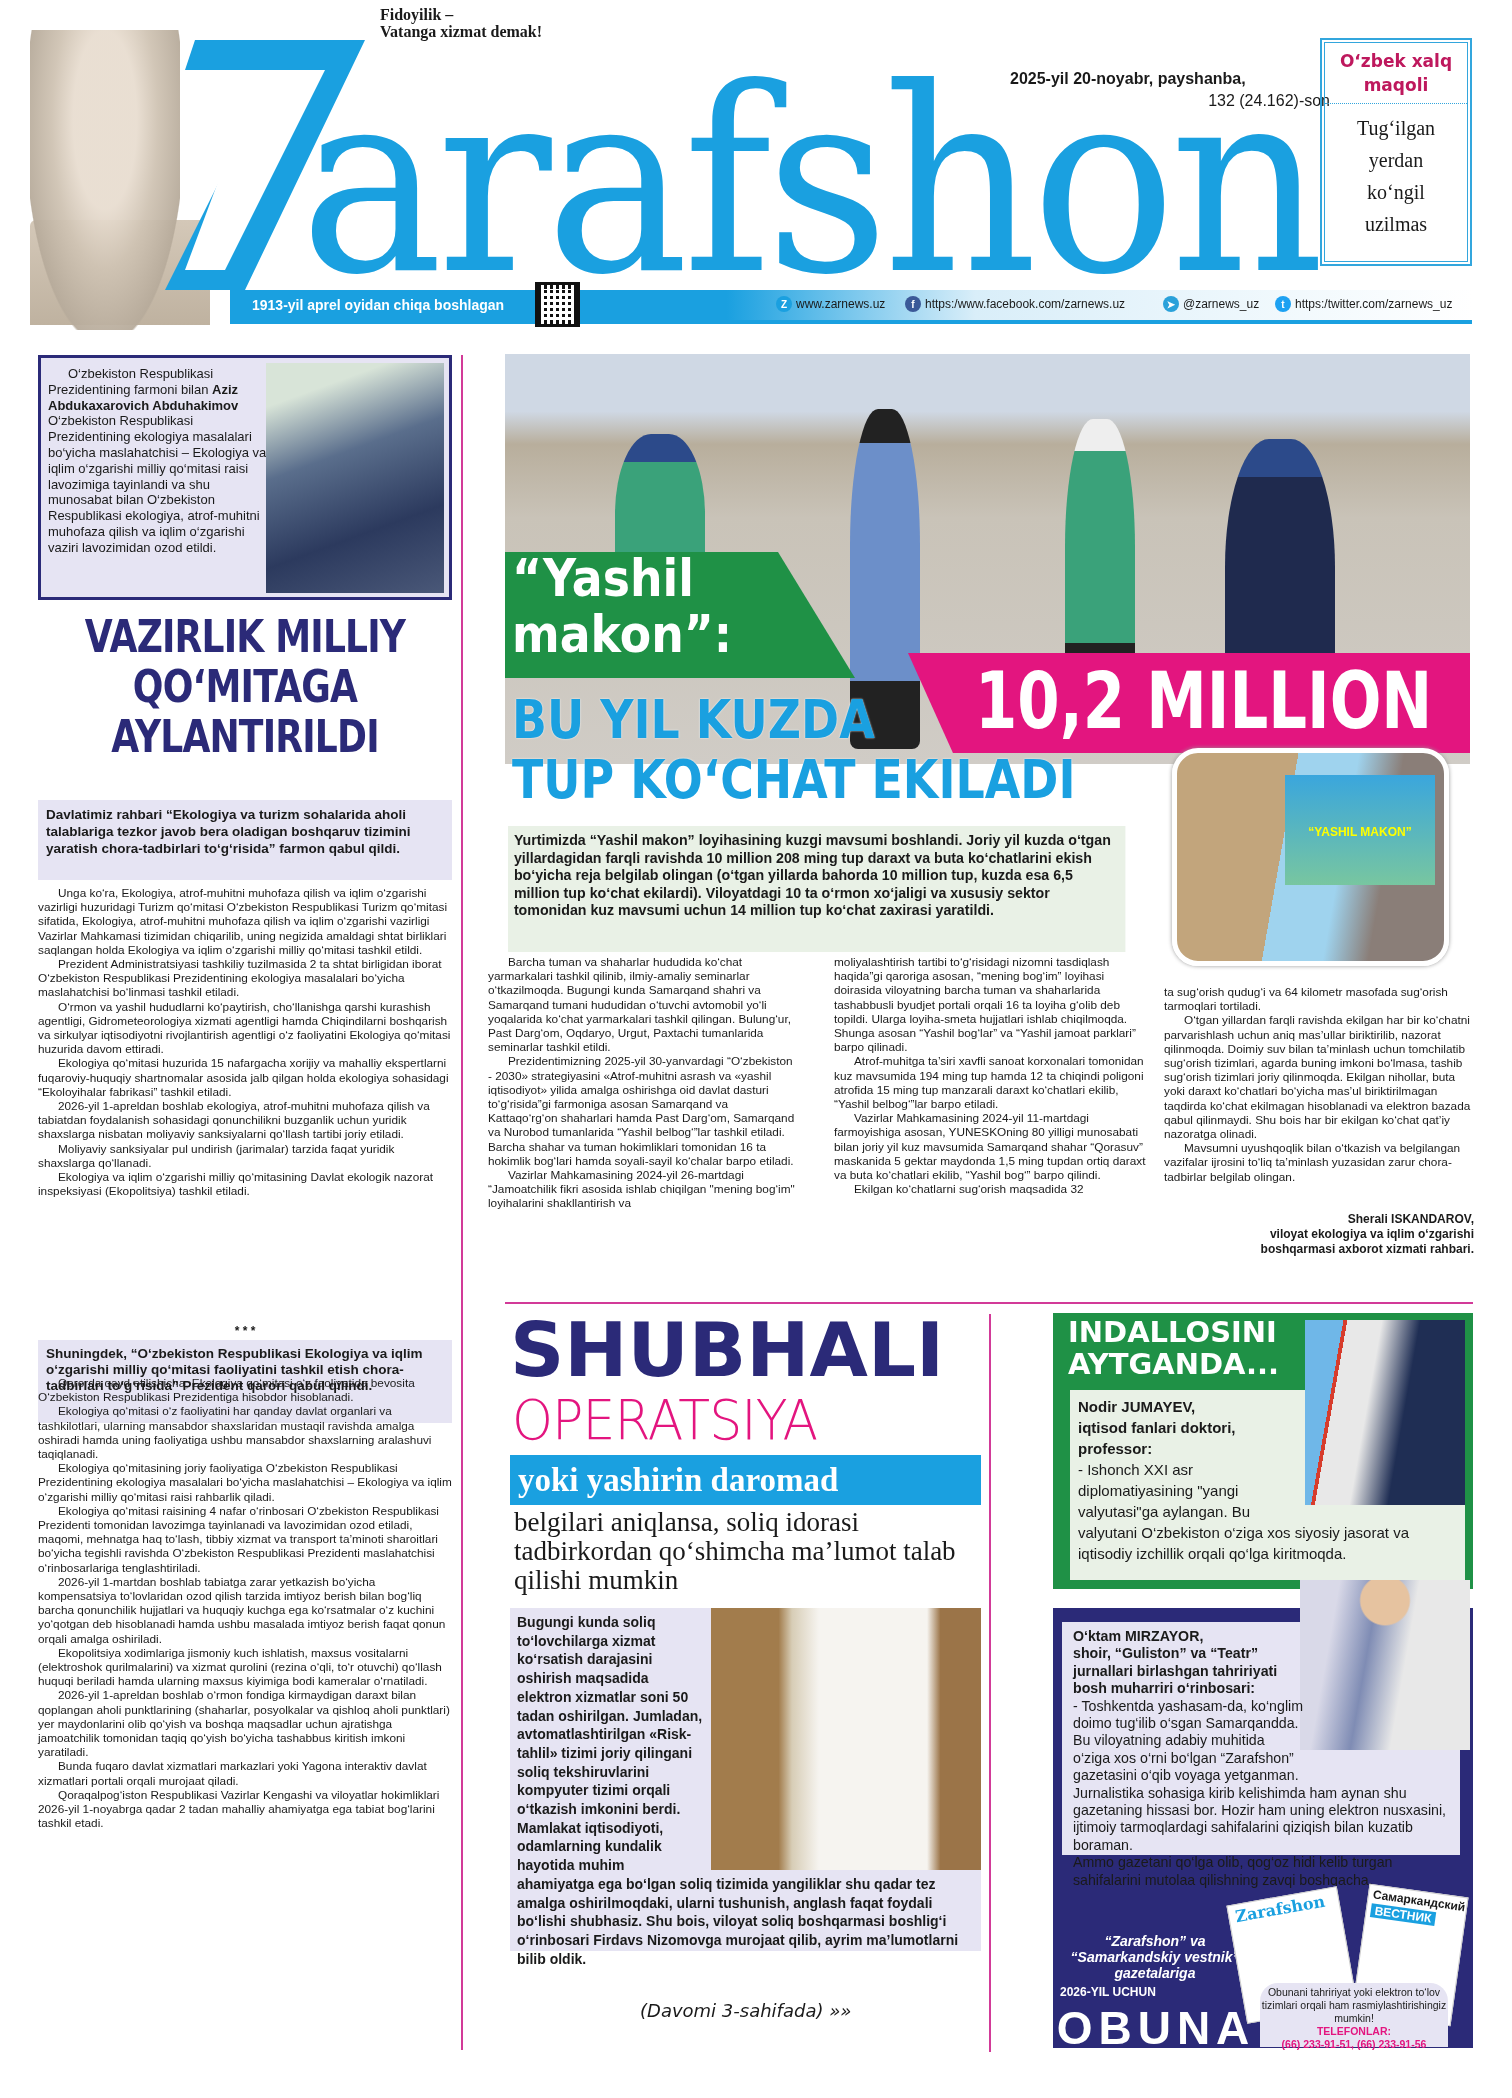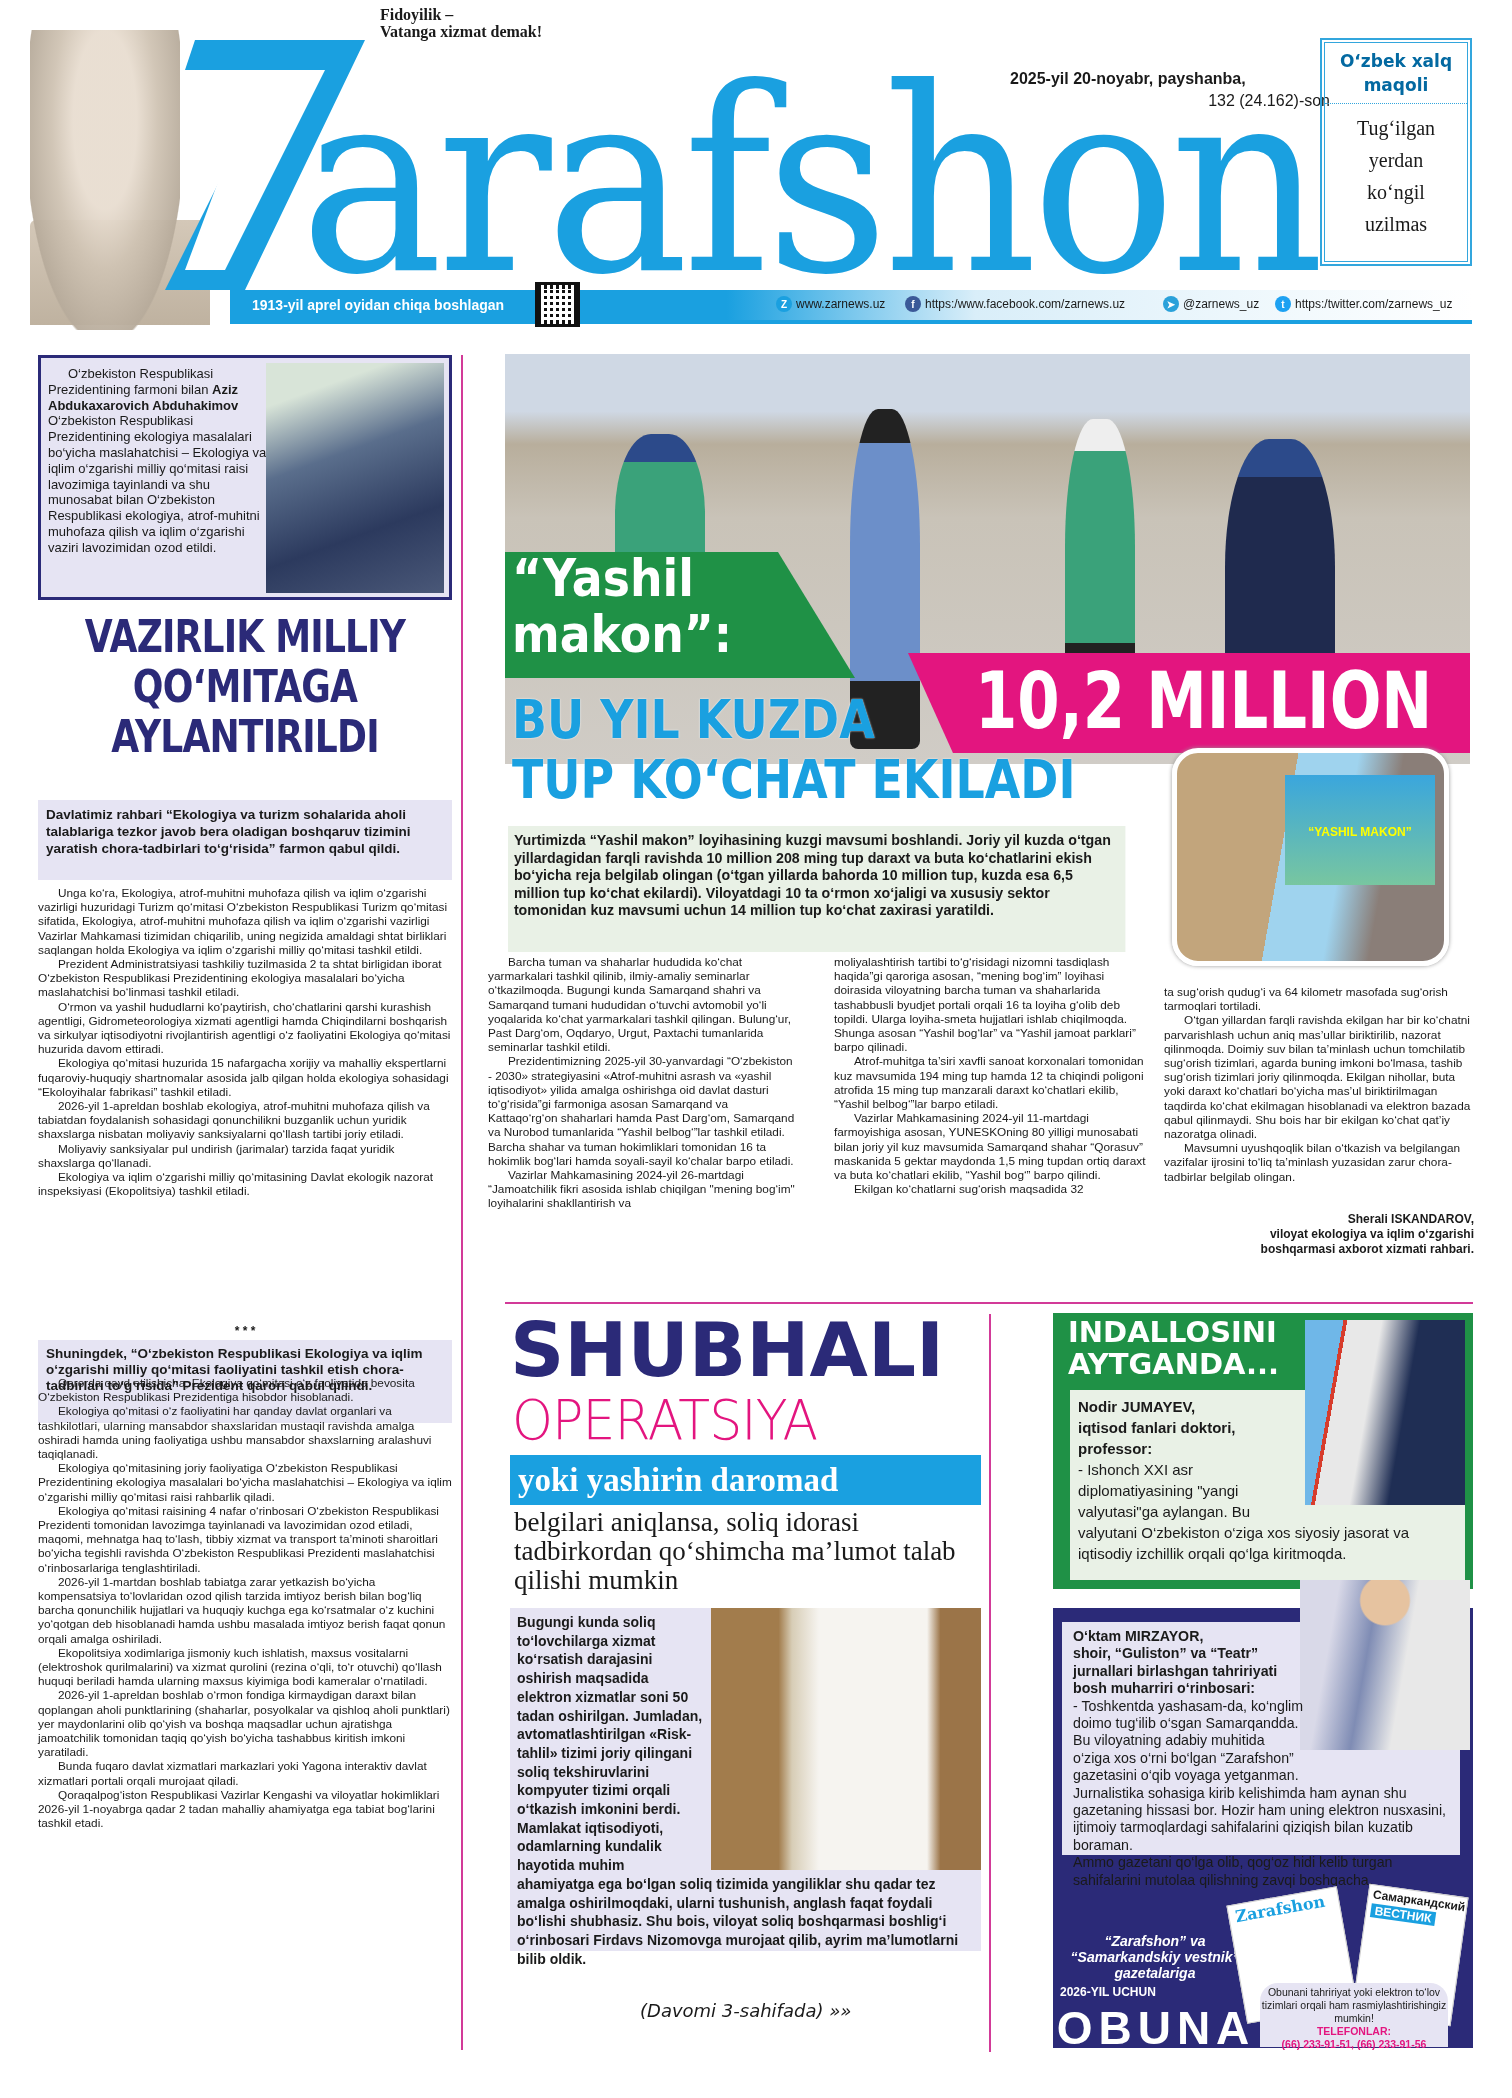--- a/index.html
+++ b/index.html
@@ -8,21 +8,21 @@
 
 #statue{left:30px;top:30px;width:150px;height:300px;background:radial-gradient(ellipse at 50% 30%,#e8ddd0 0 30%,#cfc3b3 50%,#b7ab9b 75%,transparent 76%);opacity:.95}
 #statue-throne{left:30px;top:220px;width:180px;height:105px;background:linear-gradient(#d4c8b8,#bfb2a0);border-radius:6px 6px 0 0}
 #logo-z{left:165px;top:40px;width:200px;height:250px}
 #logo-rest{left:300px;top:60px;font-family:"DejaVu Serif",serif;font-size:240px;line-height:230px;color:#1aa0e0;letter-spacing:-6px;transform:scaleY(1.06);transform-origin:top left}
 #motto{left:380px;top:6px;font-family:"Liberation Serif",serif;font-weight:bold;font-size:16px;line-height:17px}
 #date{left:1010px;top:70px;width:320px;text-align:left;font-weight:bold;font-size:16px}
 #issue{left:1010px;top:92px;width:320px;text-align:right;font-size:16px}
 #proverb-box{left:1320px;top:38px;width:152px;height:228px;border:2px solid #33a6dd;padding:2px}
 #proverb-inner{border:1px solid #33a6dd;height:100%;text-align:center}
-#proverb-title{font-family:"DejaVu Sans",sans-serif;font-weight:bold;color:#0369a1;font-size:17px;line-height:24px;padding:6px 4px 6px;border-bottom:1px dotted #33a6dd}
+#proverb-title{font-family:"DejaVu Sans",sans-serif;font-weight:bold;color:#be185d;font-size:17px;line-height:24px;padding:6px 4px 6px;border-bottom:1px dotted #33a6dd}
 #proverb-text{font-family:"Liberation Serif",serif;font-size:20px;line-height:32px;padding-top:8px}
 #bar{left:230px;top:290px;width:1242px;height:30px;background:linear-gradient(90deg,#1aa0e0 0 40%,#d9eef9 60%,#fff 100%)}
 #bar-line{left:230px;top:320px;width:1242px;height:4px;background:#1aa0e0}
 #since{left:252px;top:297px;color:#fff;font-size:14px;font-weight:bold}
 #qr{left:535px;top:282px;width:45px;height:45px;background:repeating-linear-gradient(90deg,#111 0 3px,#fff 3px 6px),#111;mask:none;border:3px solid #111}
 #qr::after{content:"";position:absolute;inset:4px;background:repeating-linear-gradient(0deg,#fff 0 3px,transparent 3px 6px)}
 .social{top:296px;font-size:12px;display:flex;align-items:center;gap:4px}
 .sicon{width:16px;height:16px;border-radius:50%;display:inline-flex;align-items:center;justify-content:center;color:#fff;font-size:10px;font-weight:bold}
 
 #lead-box{left:38px;top:355px;width:414px;height:245px;border:3px solid #2b2a78;background:#e6e4f3}
@@ -140,21 +140,21 @@
 <div class="abs" id="lead-text">
   <span style="padding-left:20px">O‘zbekiston Respublikasi Prezidentining farmoni bilan </span><b>Aziz Abdukaxarovich Abduhakimov</b><span> O‘zbekiston Respublikasi Prezidentining ekologiya masalalari bo‘yicha maslahatchisi – Ekologiya va iqlim o‘zgarishi milliy qo‘mitasi raisi lavozimiga tayinlandi va shu munosabat bilan O‘zbekiston Respublikasi ekologiya, atrof-muhitni muhofaza qilish va iqlim o‘zgarishi vaziri lavozimidan ozod etildi.</span>
 </div>
 <div class="abs" id="lead-photo"></div>
 <div class="abs" id="h-left">VAZIRLIK MILLIY QO‘MITAGA AYLANTIRILDI</div>
 
 <div class="abs graybox" id="dek1">Davlatimiz rahbari “Ekologiya va turizm sohalarida aholi talablariga tezkor javob bera oladigan boshqaruv tizimini yaratish chora-tadbirlari to‘g‘risida” farmon qabul qildi.</div>
 <div class="abs body" id="body1">
   <p>Unga ko‘ra, Ekologiya, atrof-muhitni muhofaza qilish va iqlim o‘zgarishi vazirligi huzuridagi Turizm qo‘mitasi O‘zbekiston Respublikasi Turizm qo‘mitasi sifatida, Ekologiya, atrof-muhitni muhofaza qilish va iqlim o‘zgarishi vazirligi Vazirlar Mahkamasi tizimidan chiqarilib, uning negizida amaldagi shtat birliklari saqlangan holda Ekologiya va iqlim o‘zgarishi milliy qo‘mitasi tashkil etildi.</p>
   <p>Prezident Administratsiyasi tashkiliy tuzilmasida 2 ta shtat birligidan iborat O‘zbekiston Respublikasi Prezidentining ekologiya masalalari bo‘yicha maslahatchisi bo‘linmasi tashkil etiladi.</p>
-  <p>O‘rmon va yashil hududlarni ko‘paytirish, cho‘chatlarini qarshi kurashish agentligi, Gidrometeorologiya xizmati agentligi hamda Chiqindilarni boshqarish va sirkulyar iqtisodiyotni rivojlantirish agentligi o‘z faoliyatini Ekologiya qo‘mitasi huzurida davom ettiradi.</p>
+  <p>O‘rmon va yashil hududlarni ko‘paytirish, cho‘llanishga qarshi kurashish agentligi, Gidrometeorologiya xizmati agentligi hamda Chiqindilarni boshqarish va sirkulyar iqtisodiyotni rivojlantirish agentligi o‘z faoliyatini Ekologiya qo‘mitasi huzurida davom ettiradi.</p>
   <p>Ekologiya qo‘mitasi huzurida 15 nafargacha xorijiy va mahalliy ekspertlarni fuqaroviy-huquqiy shartnomalar asosida jalb qilgan holda ekologiya sohasidagi “Ekoloyihalar fabrikasi” tashkil etiladi.</p>
   <p>2026-yil 1-apreldan boshlab ekologiya, atrof-muhitni muhofaza qilish va tabiatdan foydalanish sohasidagi qonunchilikni buzganlik uchun yuridik shaxslarga nisbatan moliyaviy sanksiyalarni qo‘llash tartibi joriy etiladi.</p>
   <p>Moliyaviy sanksiyalar pul undirish (jarimalar) tarzida faqat yuridik shaxslarga qo‘llanadi.</p>
   <p>Ekologiya va iqlim o‘zgarishi milliy qo‘mitasining Davlat ekologik nazorat inspeksiyasi (Ekopolitsiya) tashkil etiladi.</p>
 </div>
 <div class="abs" id="stars">* * *</div>
 <div class="abs graybox" id="dek2">Shuningdek, “O‘zbekiston Respublikasi Ekologiya va iqlim o‘zgarishi milliy qo‘mitasi faoliyatini tashkil etish chora-tadbirlari to‘g‘risida” Prezident qarori qabul qilindi.</div>
 <div class="abs body" id="body2">
   <p>Qarorda qayd etilishicha, Ekologiya qo‘mitasi o‘z faoliyatida bevosita O‘zbekiston Respublikasi Prezidentiga hisobdor hisoblanadi.</p>
   <p>Ekologiya qo‘mitasi o‘z faoliyatini har qanday davlat organlari va tashkilotlari, ularning mansabdor shaxslaridan mustaqil ravishda amalga oshiradi hamda uning faoliyatiga ushbu mansabdor shaxslarning aralashuvi taqiqlanadi.</p>

